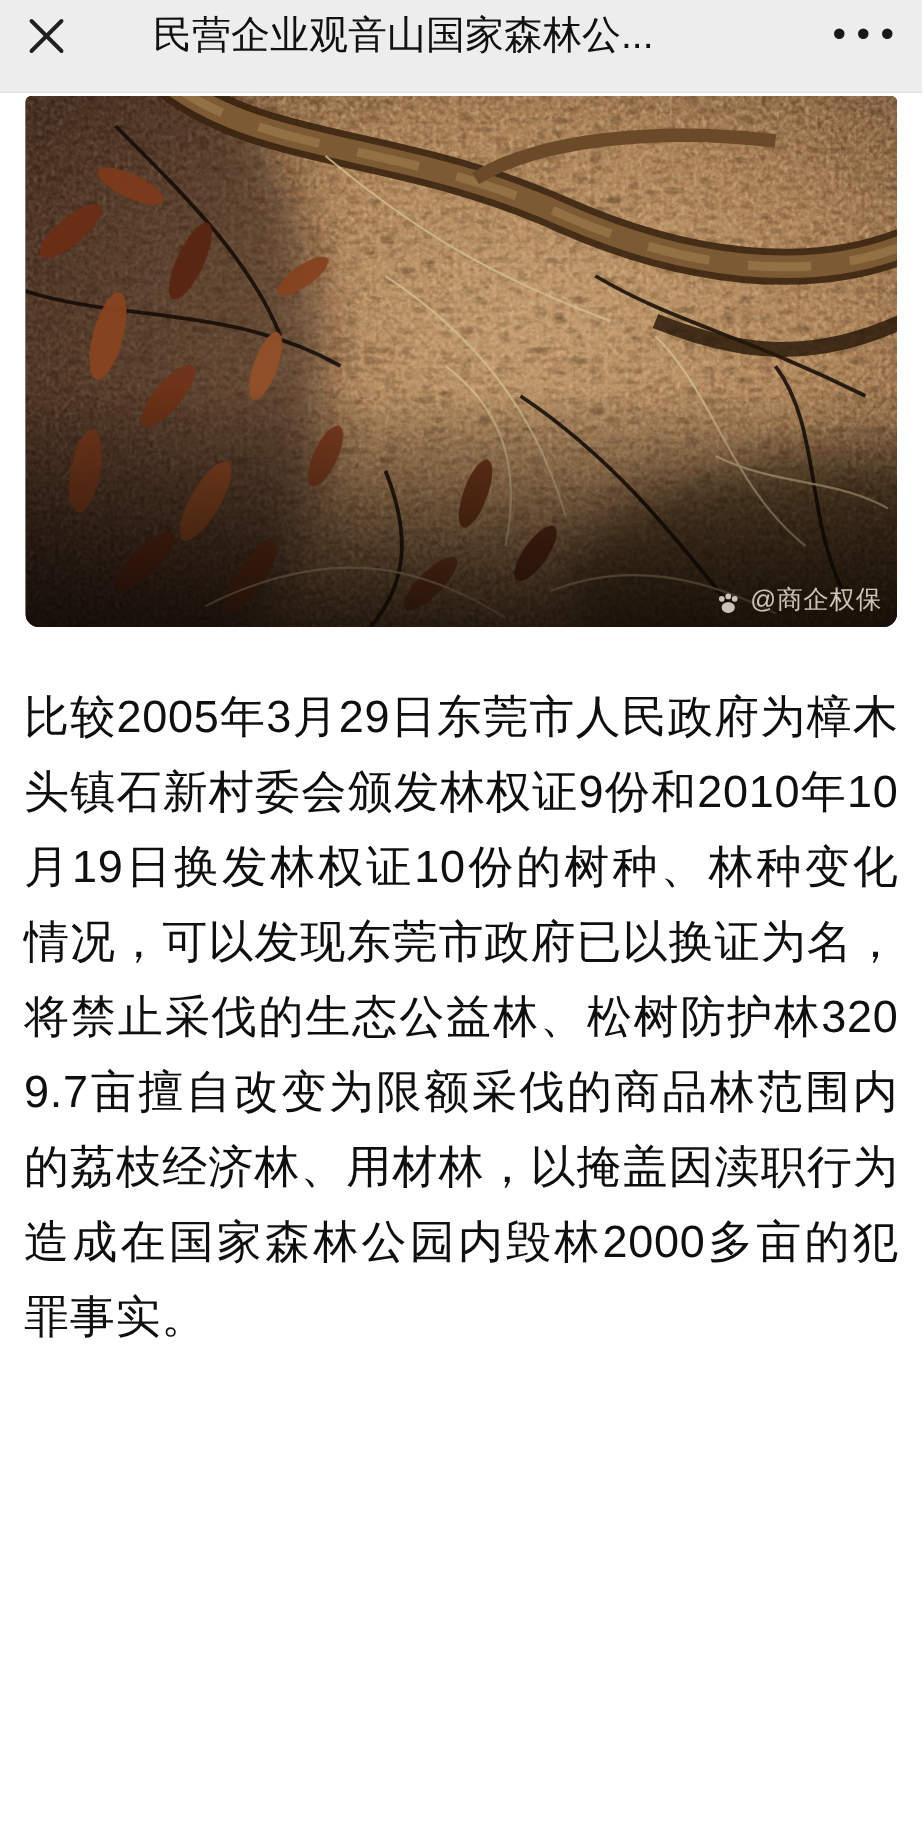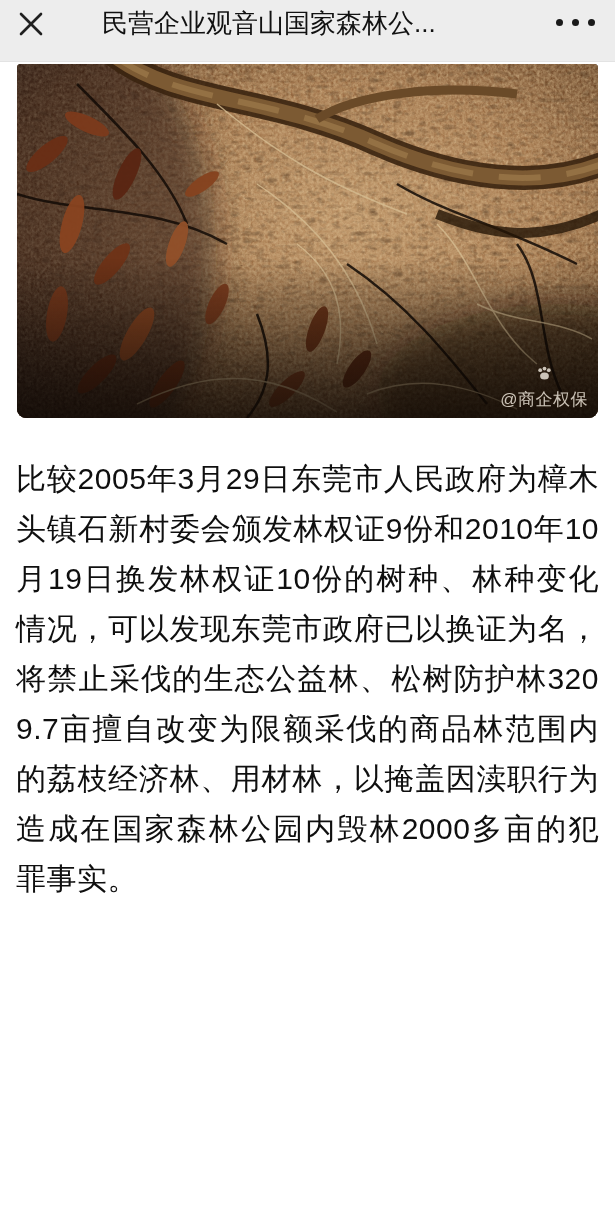--- a/index.html
+++ b/index.html
@@ -31,24 +31,23 @@
   }
   .more-btn .dot{width:7px;height:7px;border-radius:50%;background:#1a1a1a;display:block;}
 
   
   .photo{
     position:relative;margin:2px 17px 0 17px;width:581px;height:354px;
     border-radius:4px 4px 9px 9px;overflow:hidden;background:#2b180c;
   }
   .photo > svg{display:block;width:100%;height:100%;}
   .watermark{
-    position:absolute;right:10px;bottom:7px;display:flex;align-items:center;gap:6px;
+    position:absolute;right:10px;bottom:7px;display:flex;align-items:flex-end;gap:6px;
     font-size:17px;letter-spacing:0.5px;color:rgba(226,220,208,0.88);
     text-shadow:0 0 3px rgba(40,20,5,0.6);
-    flex-direction:column;
   }
   .wm-icon{display:block;width:17px;height:17px;}
   .wm-icon svg{display:block;}
 
   
   .article{padding:36px 16px 0 16px;}
   .article p{
     margin:0;font-size:30px;line-height:50px;letter-spacing:0.5px;
     color:#0f0f0f;text-align:justify;text-justify:inter-ideograph;
     word-break:break-all;

